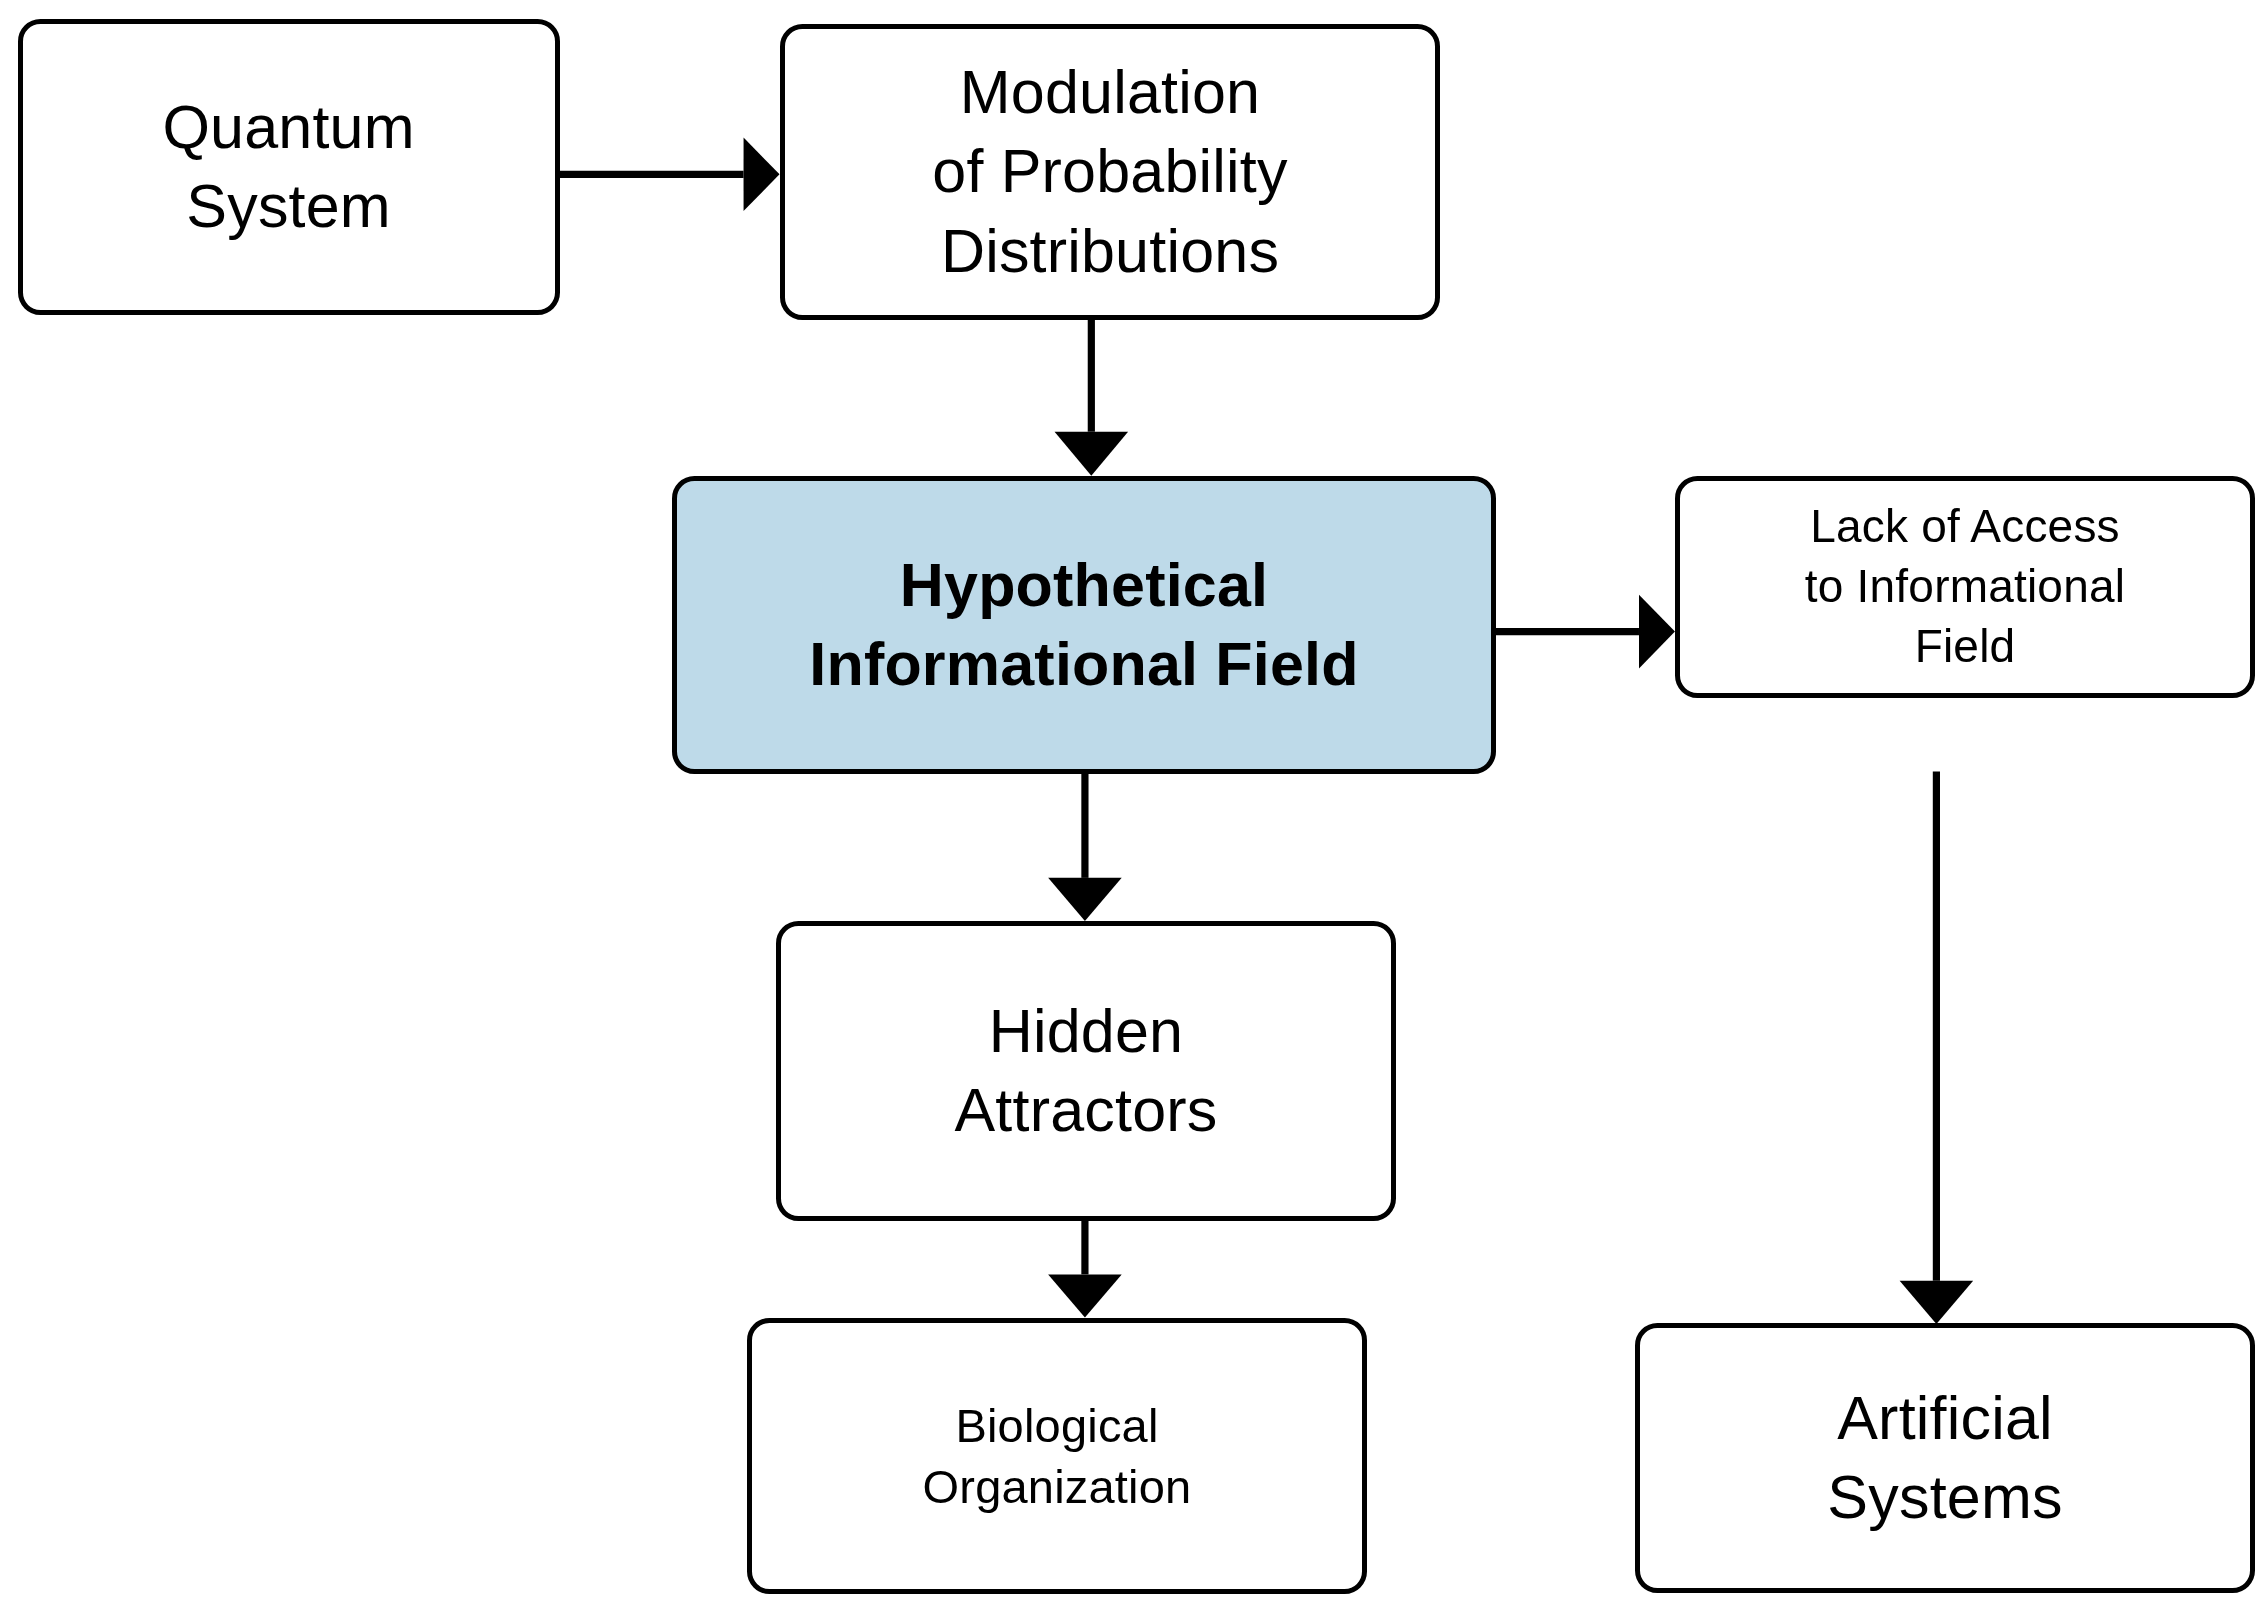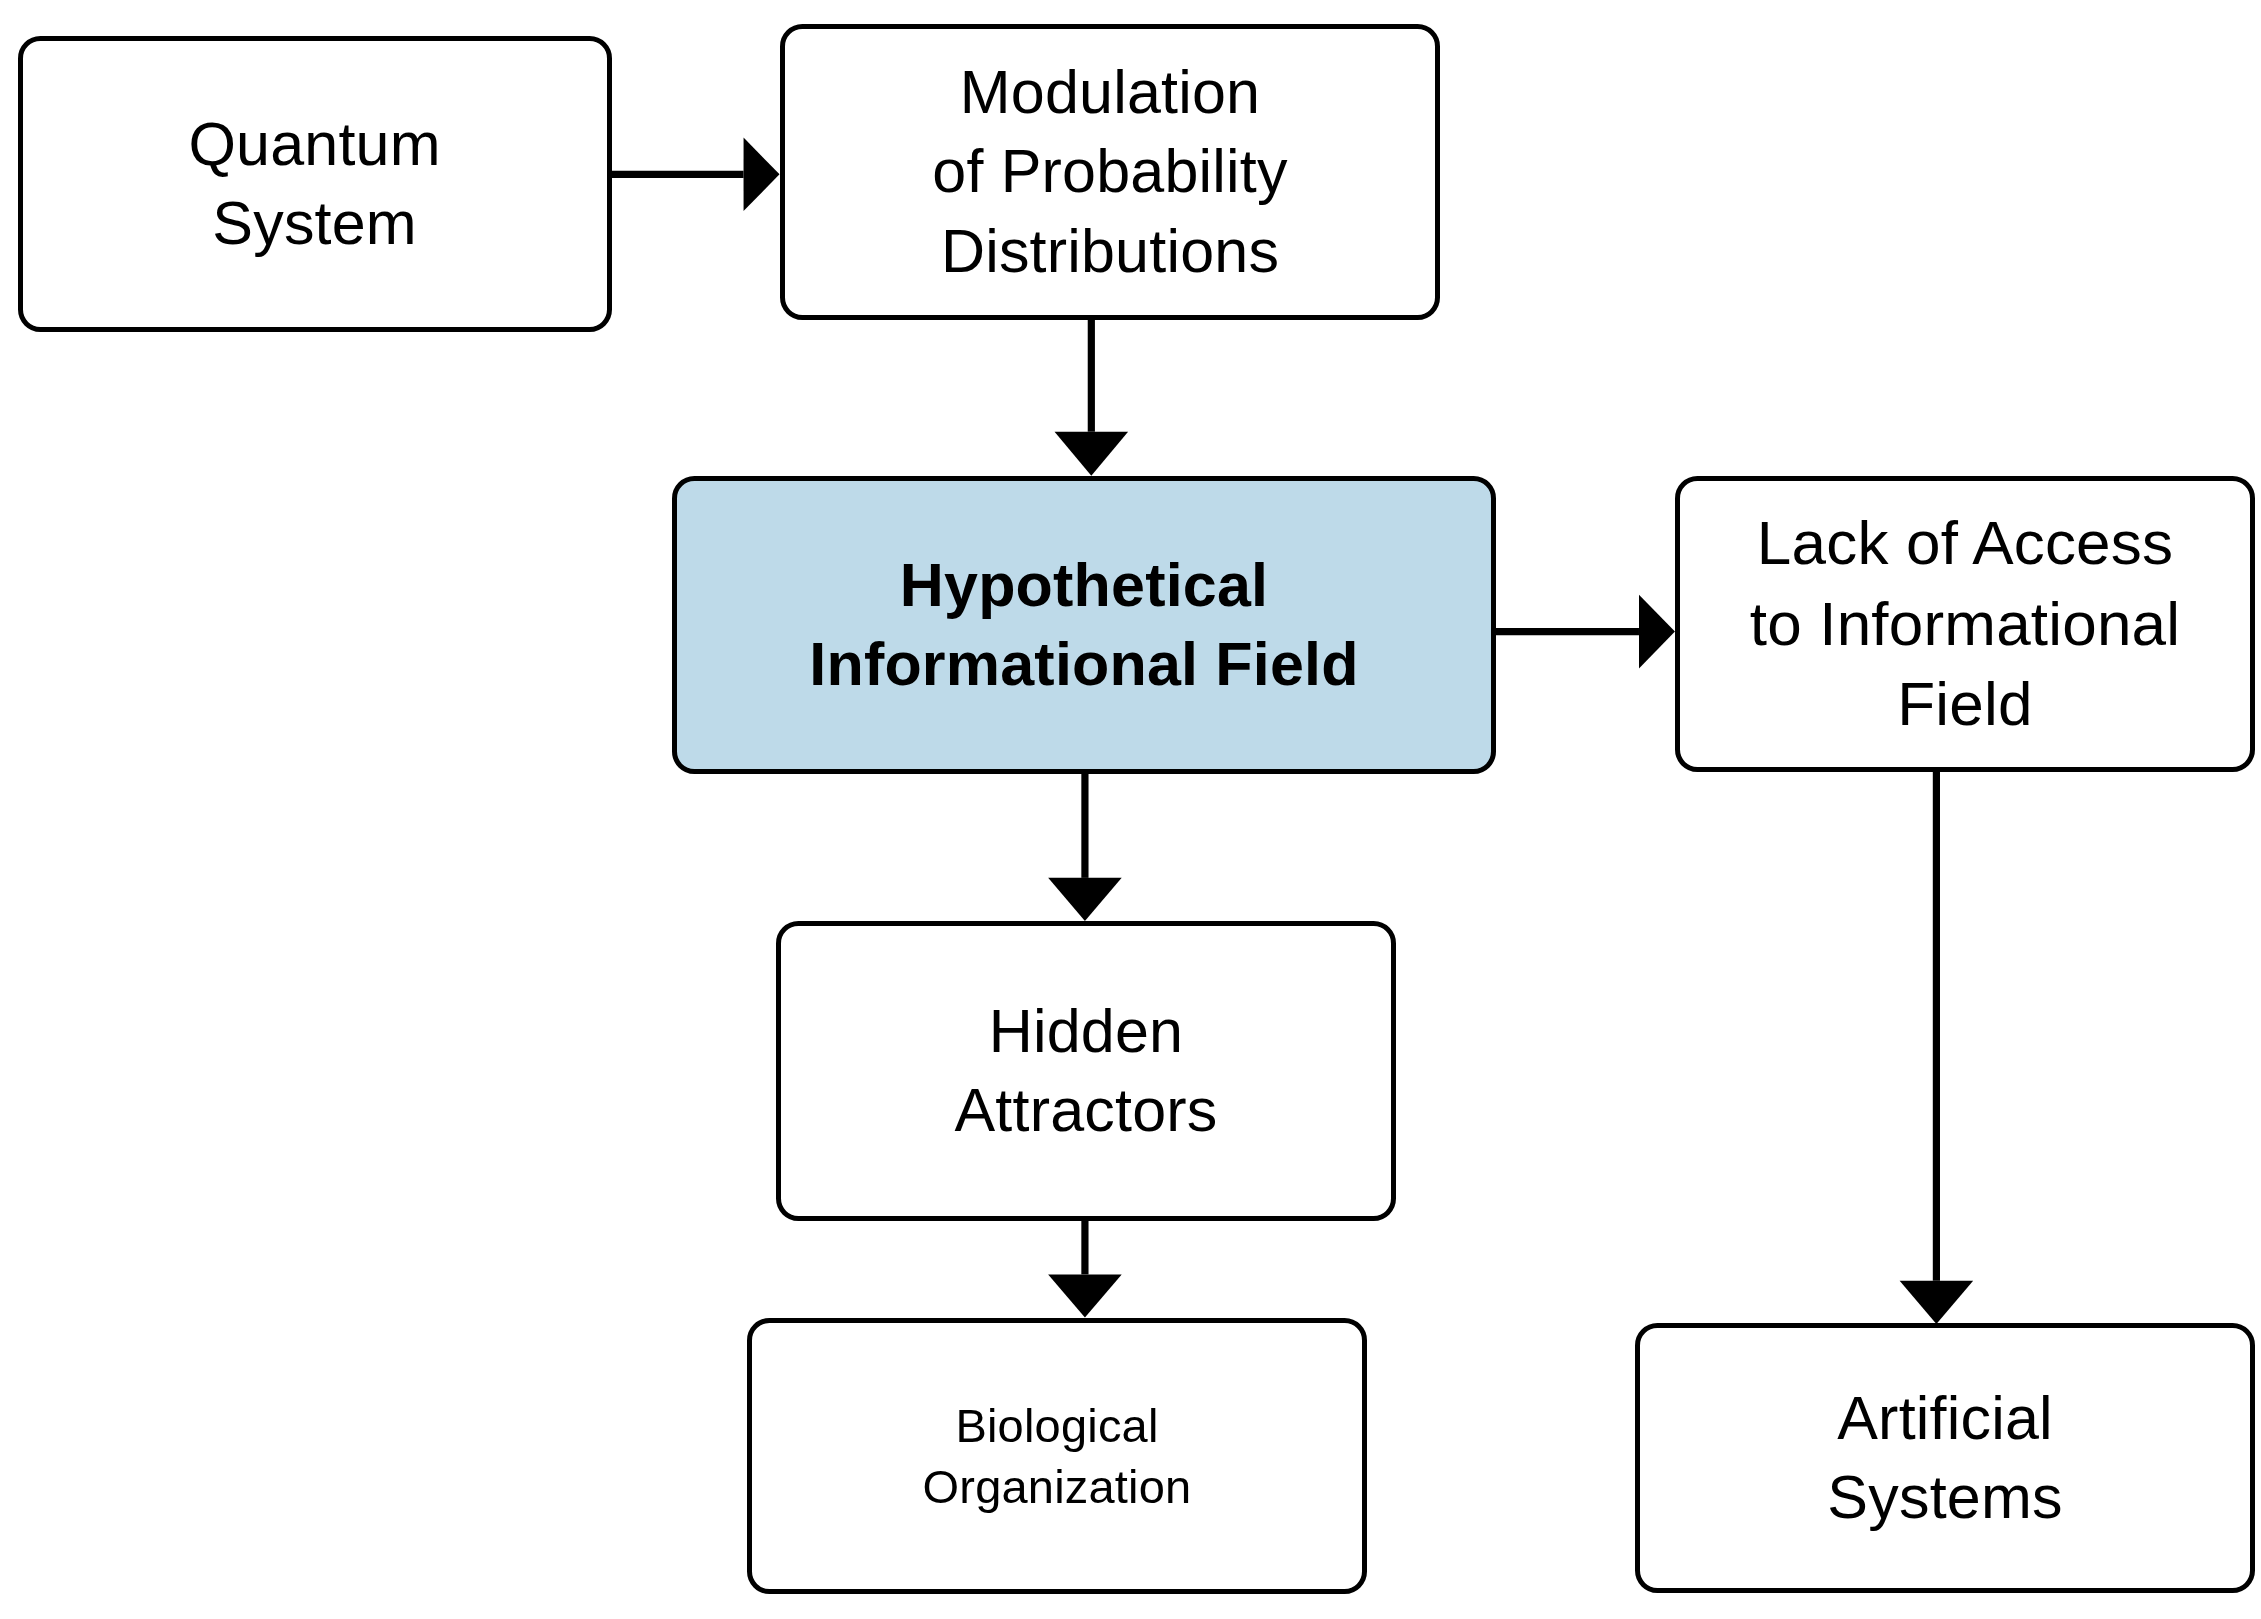--- a/index.html
+++ b/index.html
@@ -31,37 +31,37 @@
   }
   .node .label {
     display: block;
     width: 100%;
     white-space: pre-line;
     line-height: 1.30;
     letter-spacing: 0.2px;
   }
   
   #node-quantum-system {
-    left: 17.6px;  top: 36px;  width: 594px;  height: 296px;
+    left: 17.6px;  top: 19px;  width: 542px;  height: 296px;
     font-size: 61px;
   }
   #node-modulation {
     left: 780px; top: 24px;  width: 660px;  height: 296px;
     font-size: 61px;
     align-items: center;
   }
   #node-hypothetical-field {
     left: 672px; top: 476px; width: 824px; height: 298px;
     font-size: 61px;
     font-weight: bold;
     background: #bedae9;
   }
   #node-lack-of-access {
-    left: 1675px; top: 476px; width: 580px; height: 296px;
-    font-size: 62px;
+    left: 1675px; top: 476px; width: 580px; height: 222px;
+    font-size: 46px;
   }
   #node-hidden-attractors {
     left: 776px; top: 921px; width: 620px; height: 300px;
     font-size: 61px;
   }
   #node-biological-organization {
     left: 747px; top: 1318px; width: 620px; height: 276px;
     font-size: 47px;
   }
   #node-artificial-systems {

